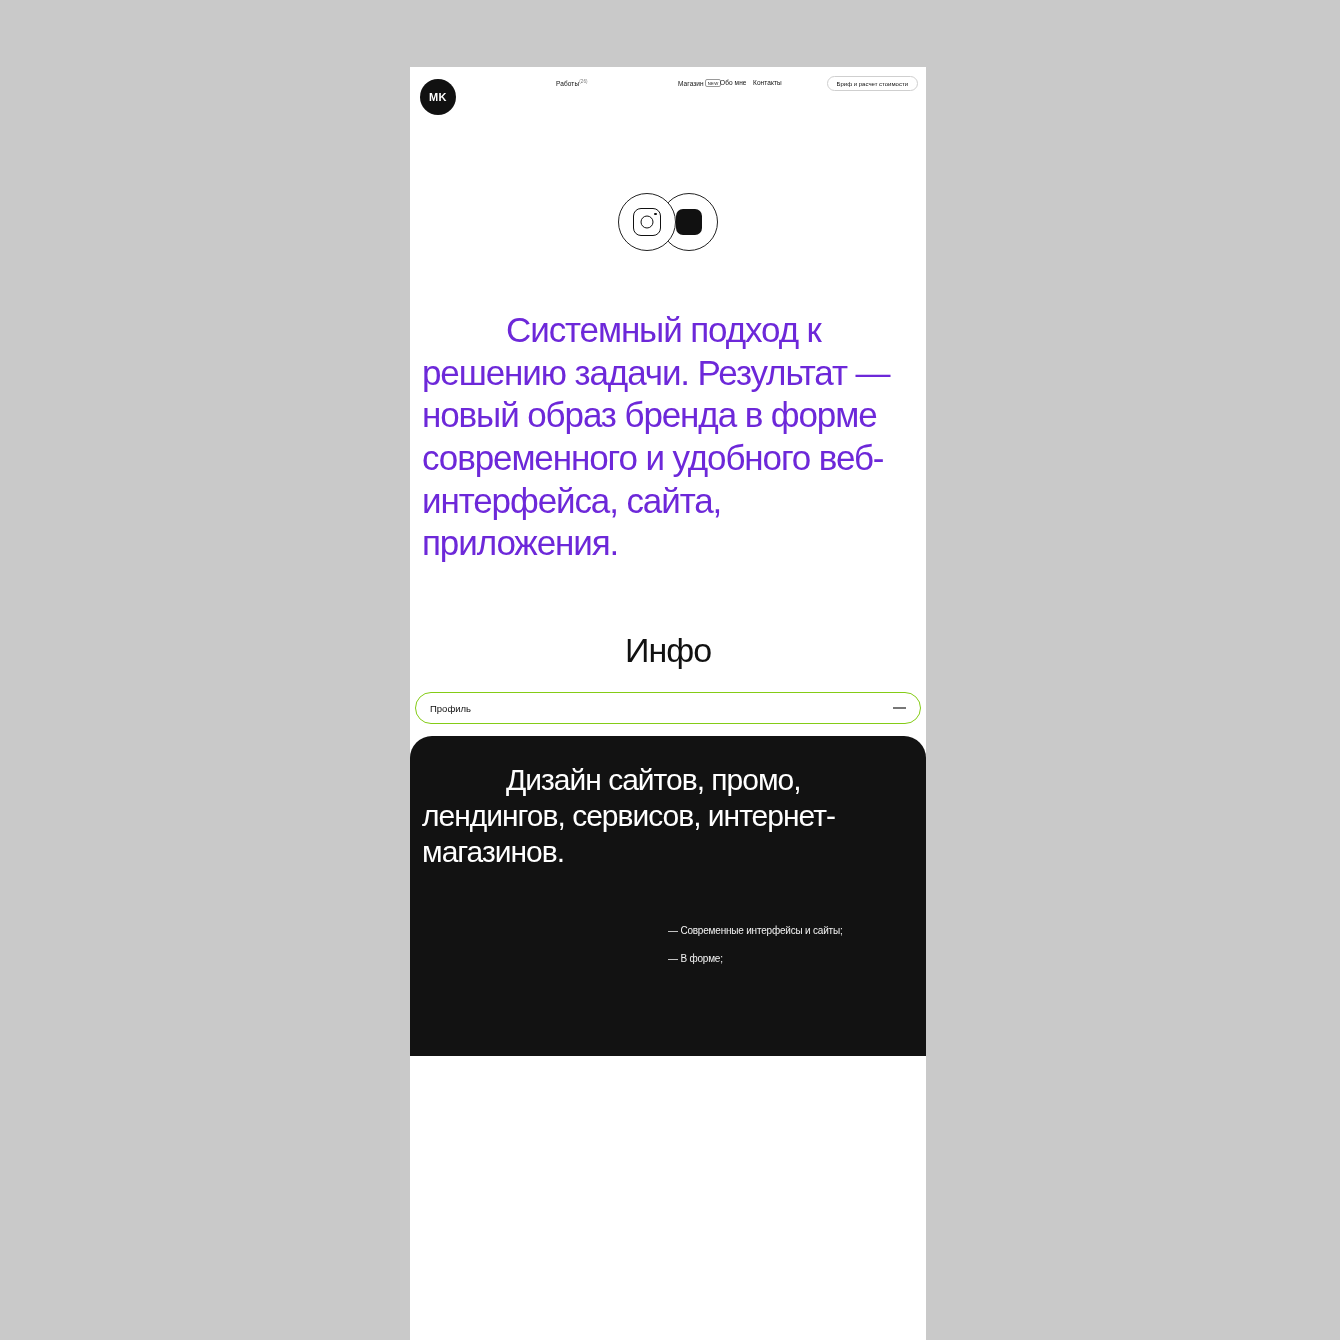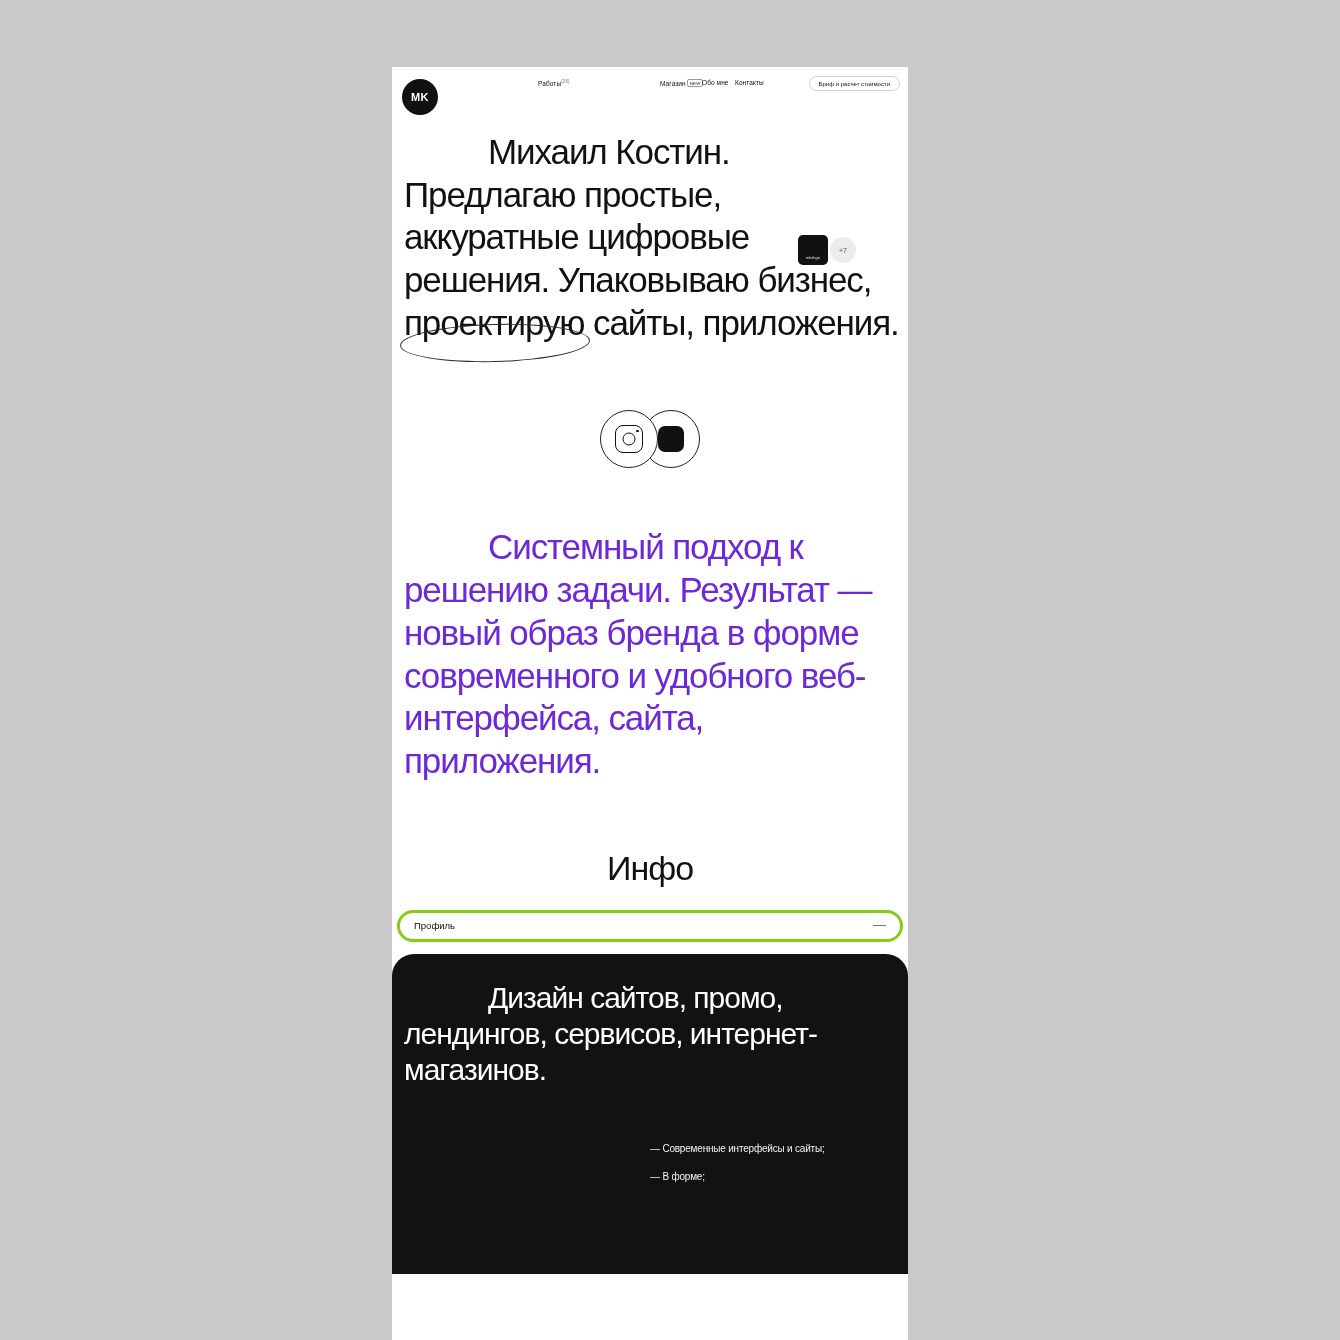--- a/index.html
+++ b/index.html
@@ -13,21 +13,21 @@
   }
   #page {
     position: relative;
     width: 1340px;
     height: 1340px;
     background: #c9c9c9;
   }
   
   .viewport {
     position: absolute;
-    left: 392px;
+    left: 410px;
     top: 67px;
     width: 516px;
     height: 1273px;
     background: #ffffff;
     overflow: hidden;
   }
 
   
   .header {
     position: relative;
@@ -244,21 +244,21 @@
     margin-top: 66px;
     text-align: center;
     font-size: 34px;
     letter-spacing: -1px;
     color: #111;
   }
 
   
   .accordion {
     margin: 22px 5px 0 5px;
-    border: 3px solid #84cc16;
+    border: 1px solid #84cc16;
     border-radius: 16px;
     height: 32px;
     display: flex;
     align-items: center;
     justify-content: space-between;
     padding: 0 14px;
     background: #fff;
     box-sizing: border-box;
   }
   .accordion .label {
@@ -317,30 +317,20 @@
           <span>Обо мне</span>
         </div>
         <div class="nav-item nav-contacts">
           <span>Контакты</span>
         </div>
       </div>
 
       <div class="cta-pill">Бриф и расчет стоимости</div>
     </div>
 
-    <div class="hero">
-      <div class="hero-text">Михаил Костин. Предлагаю простые, аккуратные цифровые решения. Упаковываю бизнес, проектирую сайты, приложения.</div>
-      <div class="oval"></div>
-      <div class="thumb-stack">
-        <div class="thumb">
-          <span class="tl">mkdsgn</span>
-        </div>
-        <div class="thumb-more">+7</div>
-      </div>
-    </div>
 
     <div class="social">
       <div class="soc-circle">
         <div class="ig-outer"></div>
       </div>
       <div class="soc-circle2">
         <div class="tg-shape"></div>
       </div>
     </div>
 

